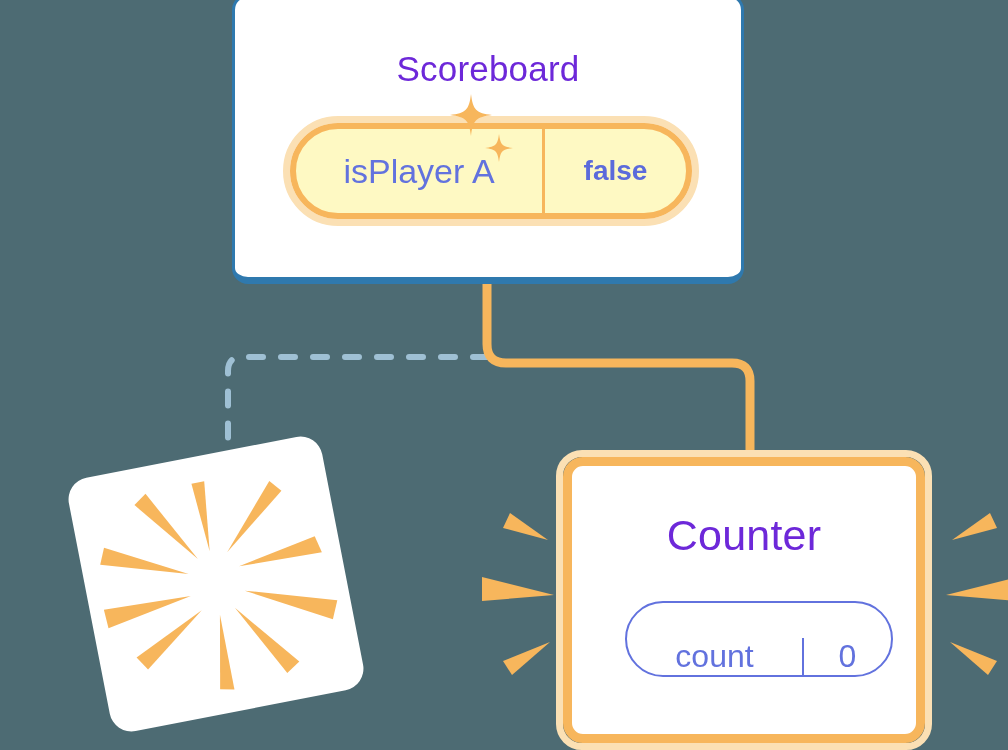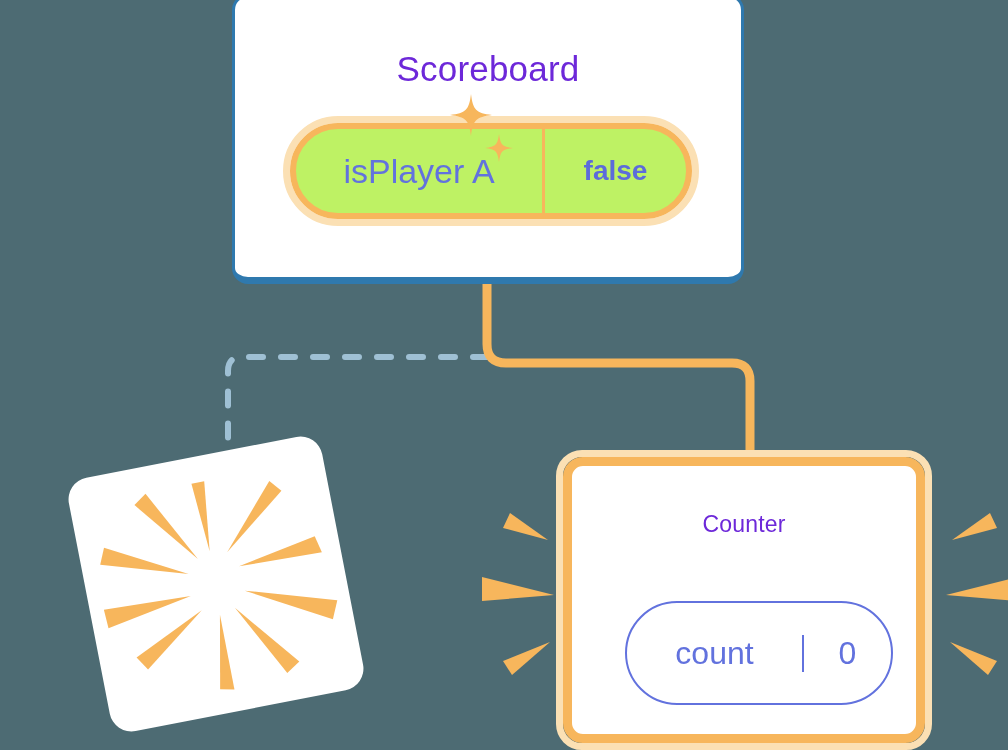--- a/index.html
+++ b/index.html
@@ -94,21 +94,21 @@
     position: absolute;
     left: 7px;
     top: 7px;
     right: 7px;
     bottom: 7px;
     border: 6px solid #f7b65c;
     border-radius: 999px;
     box-sizing: border-box;
     display: flex;
     align-items: stretch;
-    background: #bef264;
+    background: #fef9c3;
   }
   .pill-hl .cell-key {
     flex: 0 0 246px;
     display: flex;
     align-items: center;
     justify-content: center;
     color: #6272de;
     font-size: 34px;
   }
   .pill-hl .cell-val {
@@ -157,35 +157,35 @@
     top: 7px;
     right: 7px;
     bottom: 7px;
     background: #ffffff;
     border: 9px solid #f7b65c;
     border-radius: 20px;
     box-sizing: border-box;
   }
   .counter-inner .box-title {
     margin-top: 45px;
-    font-size: 23px;
+    font-size: 43px;
   }
 
   
   .pill-plain {
     position: absolute;
     left: 53px;
     top: 135px;
     width: 268px;
-    height: 104px;
+    height: 76px;
     border: 2px solid #6272de;
     border-radius: 999px;
     box-sizing: border-box;
     display: flex;
-    align-items: center;
+    align-items: flex-end;
   }
   .pill-plain .cell-key {
     flex: 0 0 175px;
     display: flex;
     align-items: center;
     justify-content: center;
     color: #6272de;
     font-size: 32px;
   }
   .pill-plain .cell-val {

